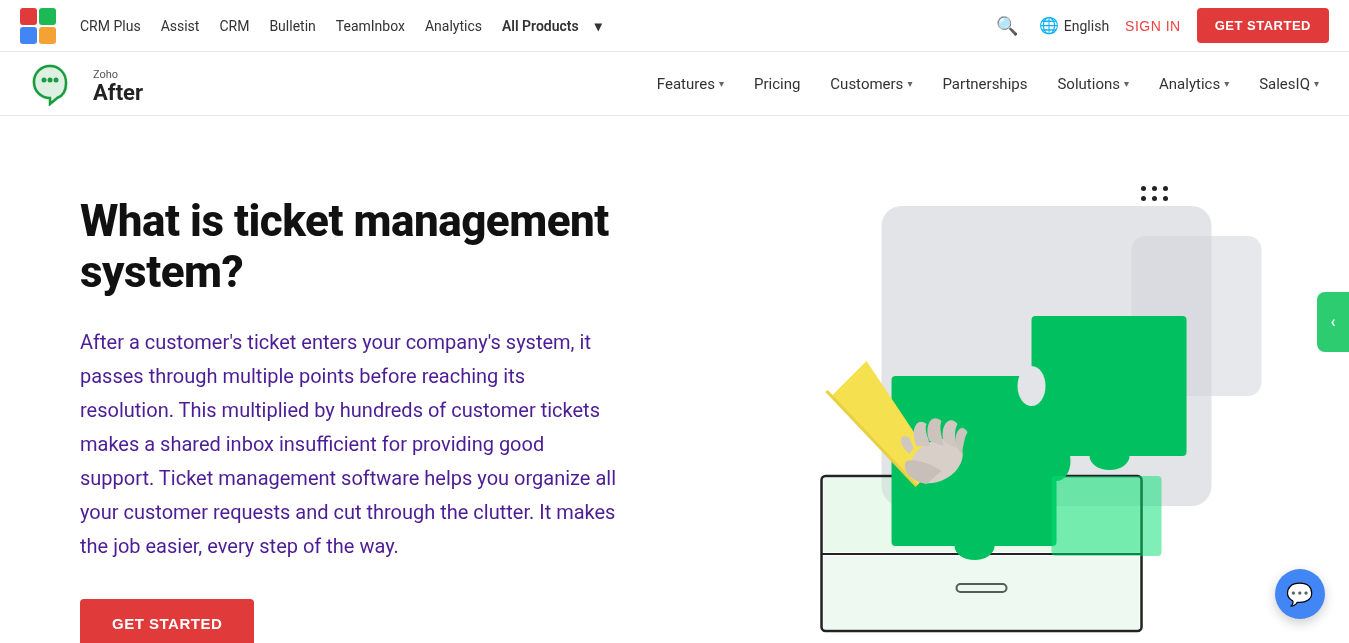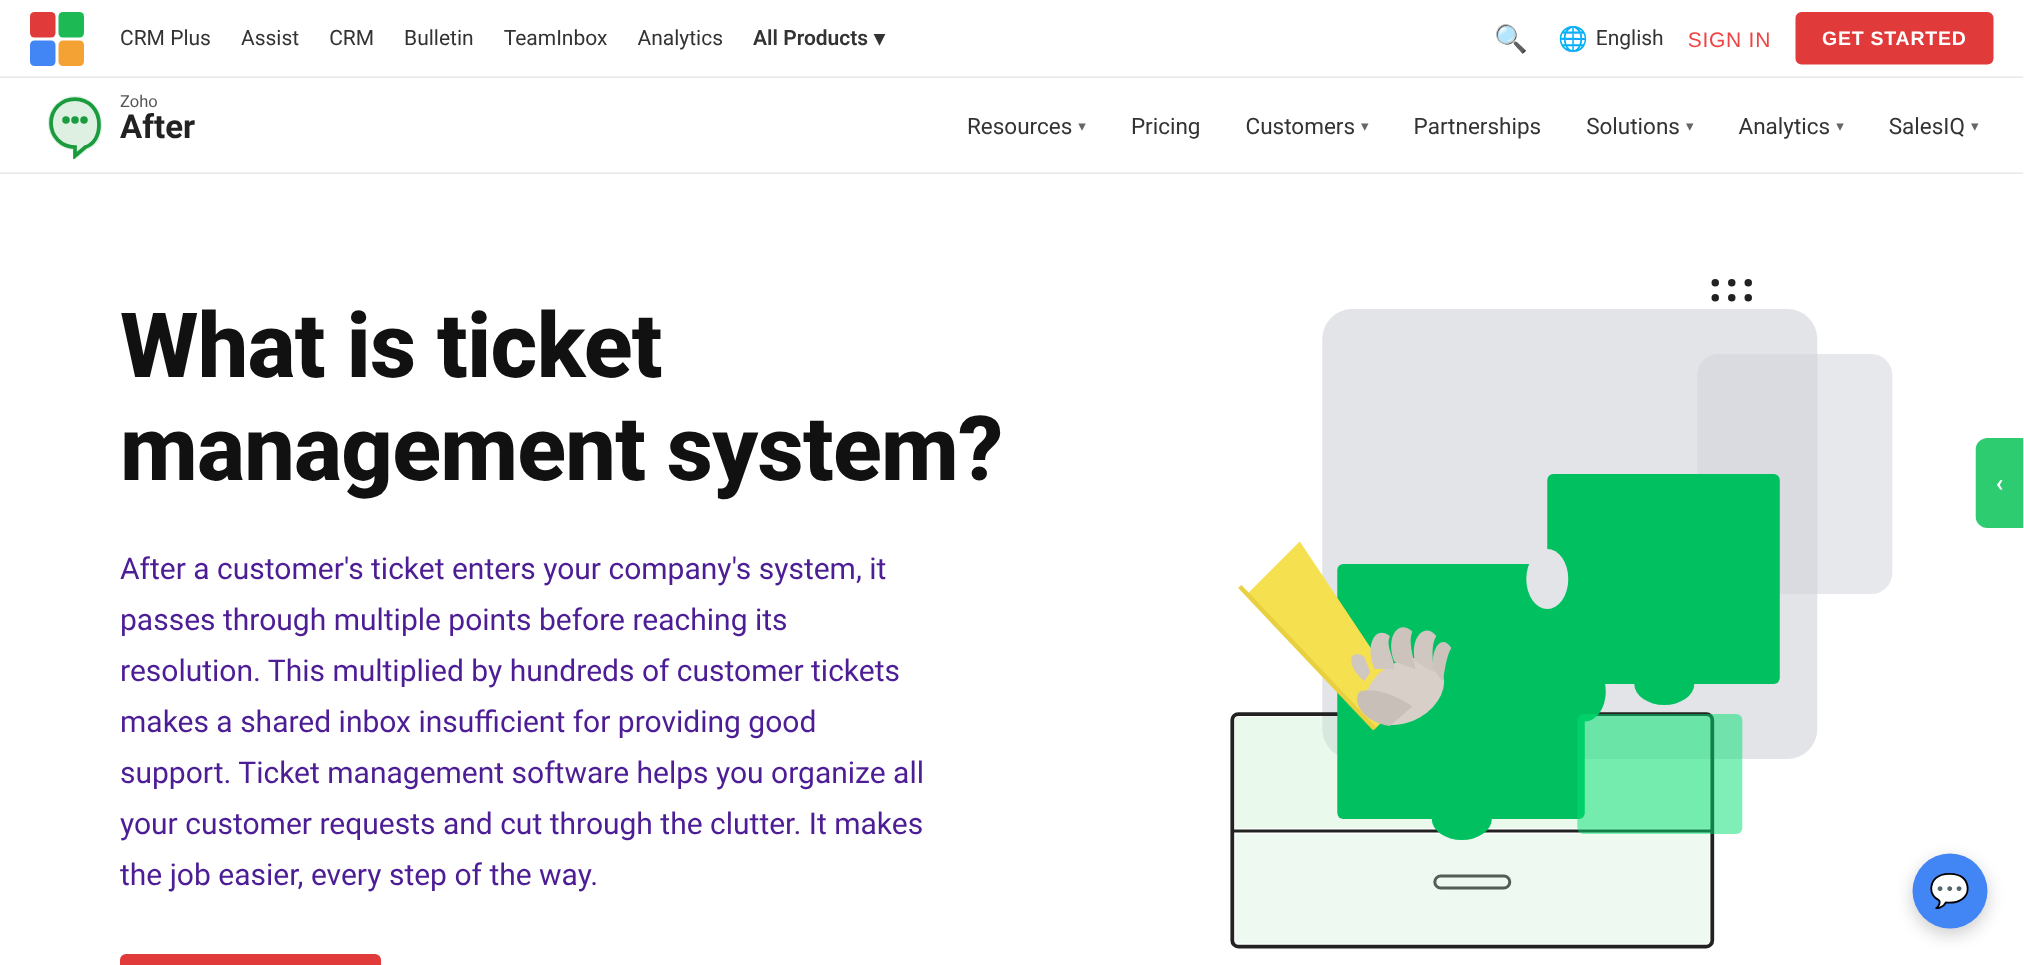--- a/index.html
+++ b/index.html
@@ -45,21 +45,21 @@
     }
     .top-nav-links a {
       font-size: 14px;
       color: #333;
       text-decoration: none;
       cursor: pointer;
     }
     .top-nav-links .all-products {
       display: flex;
       align-items: center;
-      gap: 4px;
+      gap: 16px;
       font-weight: 600;
     }
     .top-nav-right {
       display: flex;
       align-items: center;
       gap: 16px;
     }
     .search-icon-btn {
       background: none;
       border: none;
@@ -107,22 +107,22 @@
       display: flex;
       align-items: center;
       padding: 0 30px;
       justify-content: space-between;
       position: sticky;
       top: 0;
       z-index: 100;
     }
     .main-nav-logo {
       display: flex;
-      align-items: flex-start;
-      gap: 10px;
+      align-items: flex-end;
+      gap: 23px;
       text-decoration: none;
     }
     .desk-logo-icon {
       width: 40px;
       height: 44px;
     }
     .desk-logo-text { display: flex; flex-direction: column; line-height: 1.1; }
     .desk-logo-text .zoho-small { font-size: 11px; color: #555; font-weight: 400; }
     .desk-logo-text .desk-big { font-size: 22px; color: #222; font-weight: 700; }
 
@@ -151,21 +151,21 @@
       background: #fff;
       overflow: hidden;
       position: relative;
     }
     .hero-content {
       flex: 0 0 55%;
       max-width: 55%;
       padding-top: 20px;
     }
     .hero-title {
-      font-size: 60px;
+      font-size: 44px;
       font-weight: 800;
       color: #111;
       line-height: 1.15;
       margin-bottom: 28px;
       letter-spacing: -0.5px;
     }
     .hero-description {
       font-size: 20px;
       color: #4c1d95;
       line-height: 1.7;
@@ -288,21 +288,21 @@
       <circle cx="20" cy="18" r="2.5" fill="#1a9c3e"></circle>
       <circle cx="26" cy="18" r="2.5" fill="#1a9c3e"></circle>
     </svg>
     <div class="desk-logo-text">
       <span class="zoho-small">Zoho</span>
       <span class="desk-big">After</span>
     </div>
   </a>
   <div class="main-nav-links">
     <a>
-      <span>Resources</span>
+      <span>Features</span>
       <span class="chevron">▾</span>
     </a>
     <a>Pricing</a>
     <a>
       <span>Customers</span>
       <span class="chevron">▾</span>
     </a>
     <a>Partnerships</a>
     <a>
       <span>Solutions</span>

